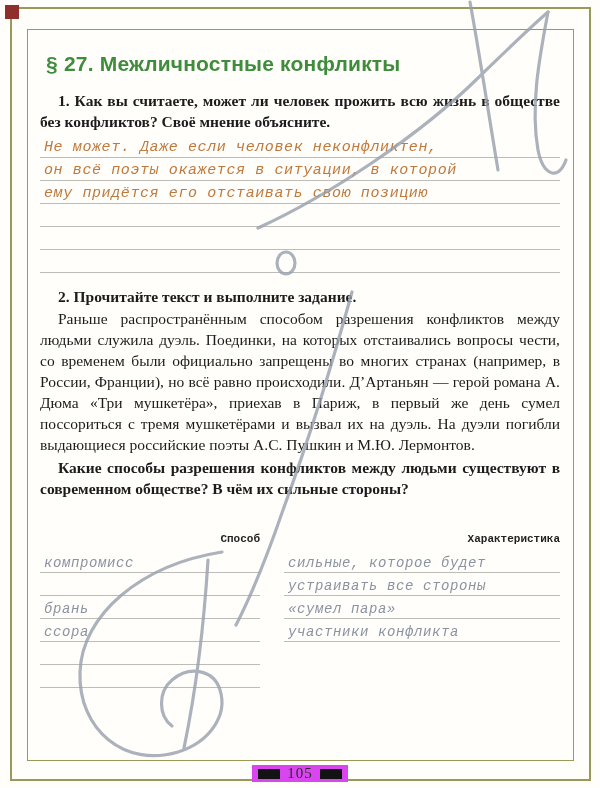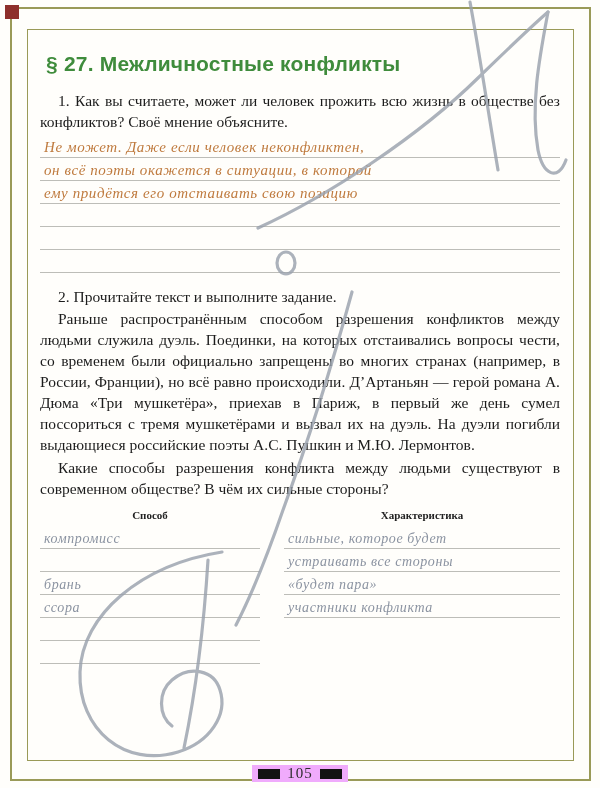--- a/index.html
+++ b/index.html
@@ -30,61 +30,61 @@
     position:absolute; left:40px; top:46px; width:520px;
   }
 
   .heading {
     color:#3f8c3c; font-weight:bold; font-size:21px;
     font-family:"Liberation Sans", sans-serif;
     margin:6px 0 14px 6px; letter-spacing:.2px;
   }
 
   .qtext {
-    font-weight:normal; font-size:15.5px; line-height:21px;
+    font-weight:bold; font-size:15.5px; line-height:21px;
     text-align:justify; text-indent:18px; color:#1c1c1c;
   }
   .body-text {
     font-size:15.5px; line-height:21px; text-align:justify;
     text-indent:18px; color:#1c1c1c;
   }
 
   .write-area { margin-top:3px; }
   .write-line {
     height:23px; border-bottom:1px solid #bdbdb8; position:relative;
   }
   .hw {
     position:absolute; bottom:1px; left:4px; white-space:nowrap;
-    font-family:Liberation Serif, serif; font-style:italic;
+    font-family:Liberation Mono, monospace; font-style:italic;
     font-size:15px; letter-spacing:.6px;
   }
   .hw-orange { color:#bf7a3e; }
   .hw-gray { color:#8b93a1; }
 
   .section2 { margin-top:13px; }
   .section2 .body-text { margin-top:1px; }
   .followup { margin-top:2px; }
 
   .answer-table { margin-top:10px; display:flex; gap:24px; }
   .col-left  { width:220px; }
   .col-right { width:276px; }
   .col-header {
-    text-align:center; font-family:Liberation Serif, serif;
-    font-weight:bold; font-size:11px; color:#222; height:17px;
+    text-align:right; font-family:Liberation Mono, monospace;
+    font-weight:bold; font-size:11px; color:#222; height:17px;margin-top:24px;
   }
   .answer-table .write-line { height:23px; }
   .answer-table .hw { font-size:14px; }
 
   .footer {
     position:absolute; left:0; right:0; bottom:6px;
     display:flex; justify-content:center; align-items:center; gap:7px;
   }
   .footer-inner {
     display:flex; align-items:center; gap:7px;
-    background:#f0abfc; padding:0 6px;
+    background:#d946ef; padding:0 6px;
   }
   .page-bar { width:22px; height:10px; background:#131313; }
   .page-num { font-size:15px; color:#2b2b2b; letter-spacing:1px; }
 
   .scribbles {
     position:absolute; inset:0; pointer-events:none;
   }
 </style>
 </head>
 <body>
@@ -111,21 +111,21 @@
         <span class="hw hw-orange">ему придётся его отстаивать свою позицию</span>
       </div>
       <div class="write-line"></div>
       <div class="write-line"></div>
       <div class="write-line"></div>
     </div>
 
     <div class="section2">
       <div class="qtext">2. Прочитайте текст и выполните задание.</div>
       <div class="body-text">Раньше распространённым способом разрешения конфликтов между людьми служила дуэль. Поединки, на которых отстаивались вопросы чести, со временем были официально запрещены во многих странах (например, в России, Франции), но всё равно происходили. Д’Артаньян — герой романа А. Дюма «Три мушкетёра», приехав в Париж, в первый же день сумел поссориться с тремя мушкетёрами и вызвал их на дуэль. На дуэли погибли выдающиеся российские поэты А.С. Пушкин и М.Ю. Лермонтов.</div>
-      <div class="qtext followup">Какие способы разрешения конфликта между людьми существуют в современном обществе? В чём их сильные стороны?</div>
+      <div class="qtext followup">Какие способы разрешения конфликтов между людьми существуют в современном обществе? В чём их сильные стороны?</div>
     </div>
 
     <div class="answer-table">
       <div class="col-left">
         <div class="col-header">Способ</div>
         <div class="write-line">
           <span class="hw hw-gray">компромисс</span>
         </div>
         <div class="write-line">
           <span class="hw hw-gray"></span>
@@ -145,21 +145,21 @@
       </div>
       <div class="col-right">
         <div class="col-header">Характеристика</div>
         <div class="write-line">
           <span class="hw hw-gray">сильные, которое будет</span>
         </div>
         <div class="write-line">
           <span class="hw hw-gray">устраивать все стороны</span>
         </div>
         <div class="write-line">
-          <span class="hw hw-gray">«будет пара»</span>
+          <span class="hw hw-gray">«сумел пара»</span>
         </div>
         <div class="write-line">
           <span class="hw hw-gray">участники конфликта</span>
         </div>
       </div>
     </div>
 
   </div>
 
   <div class="footer">

